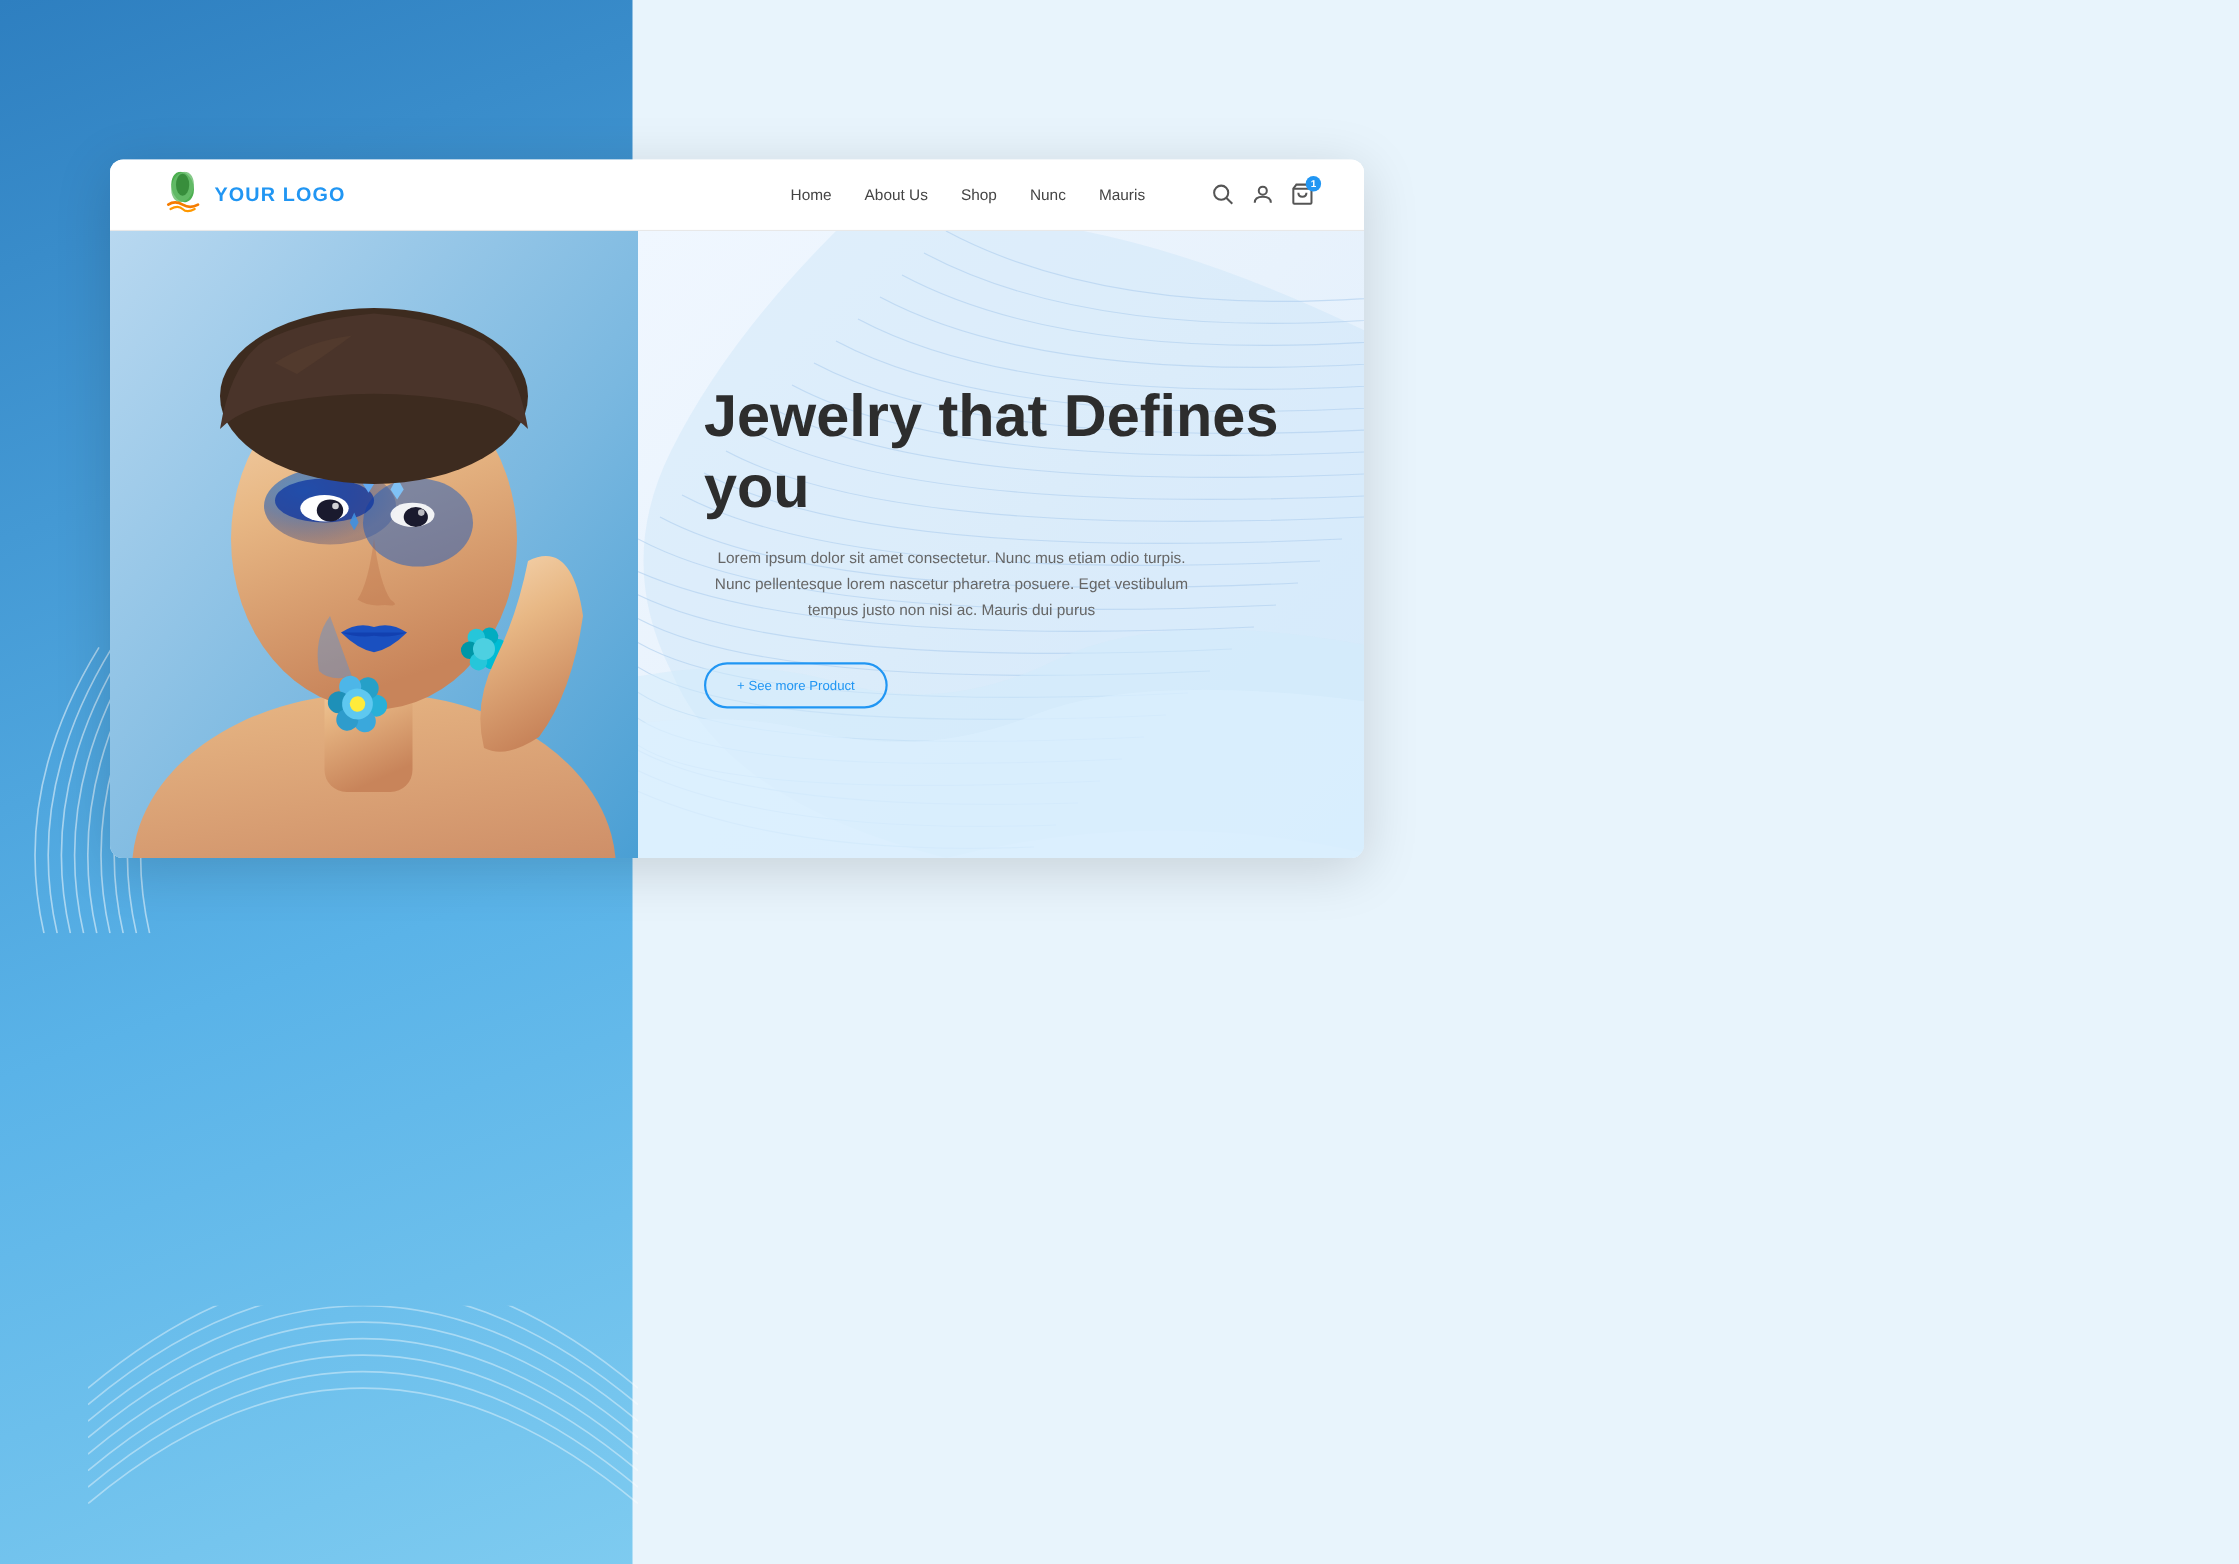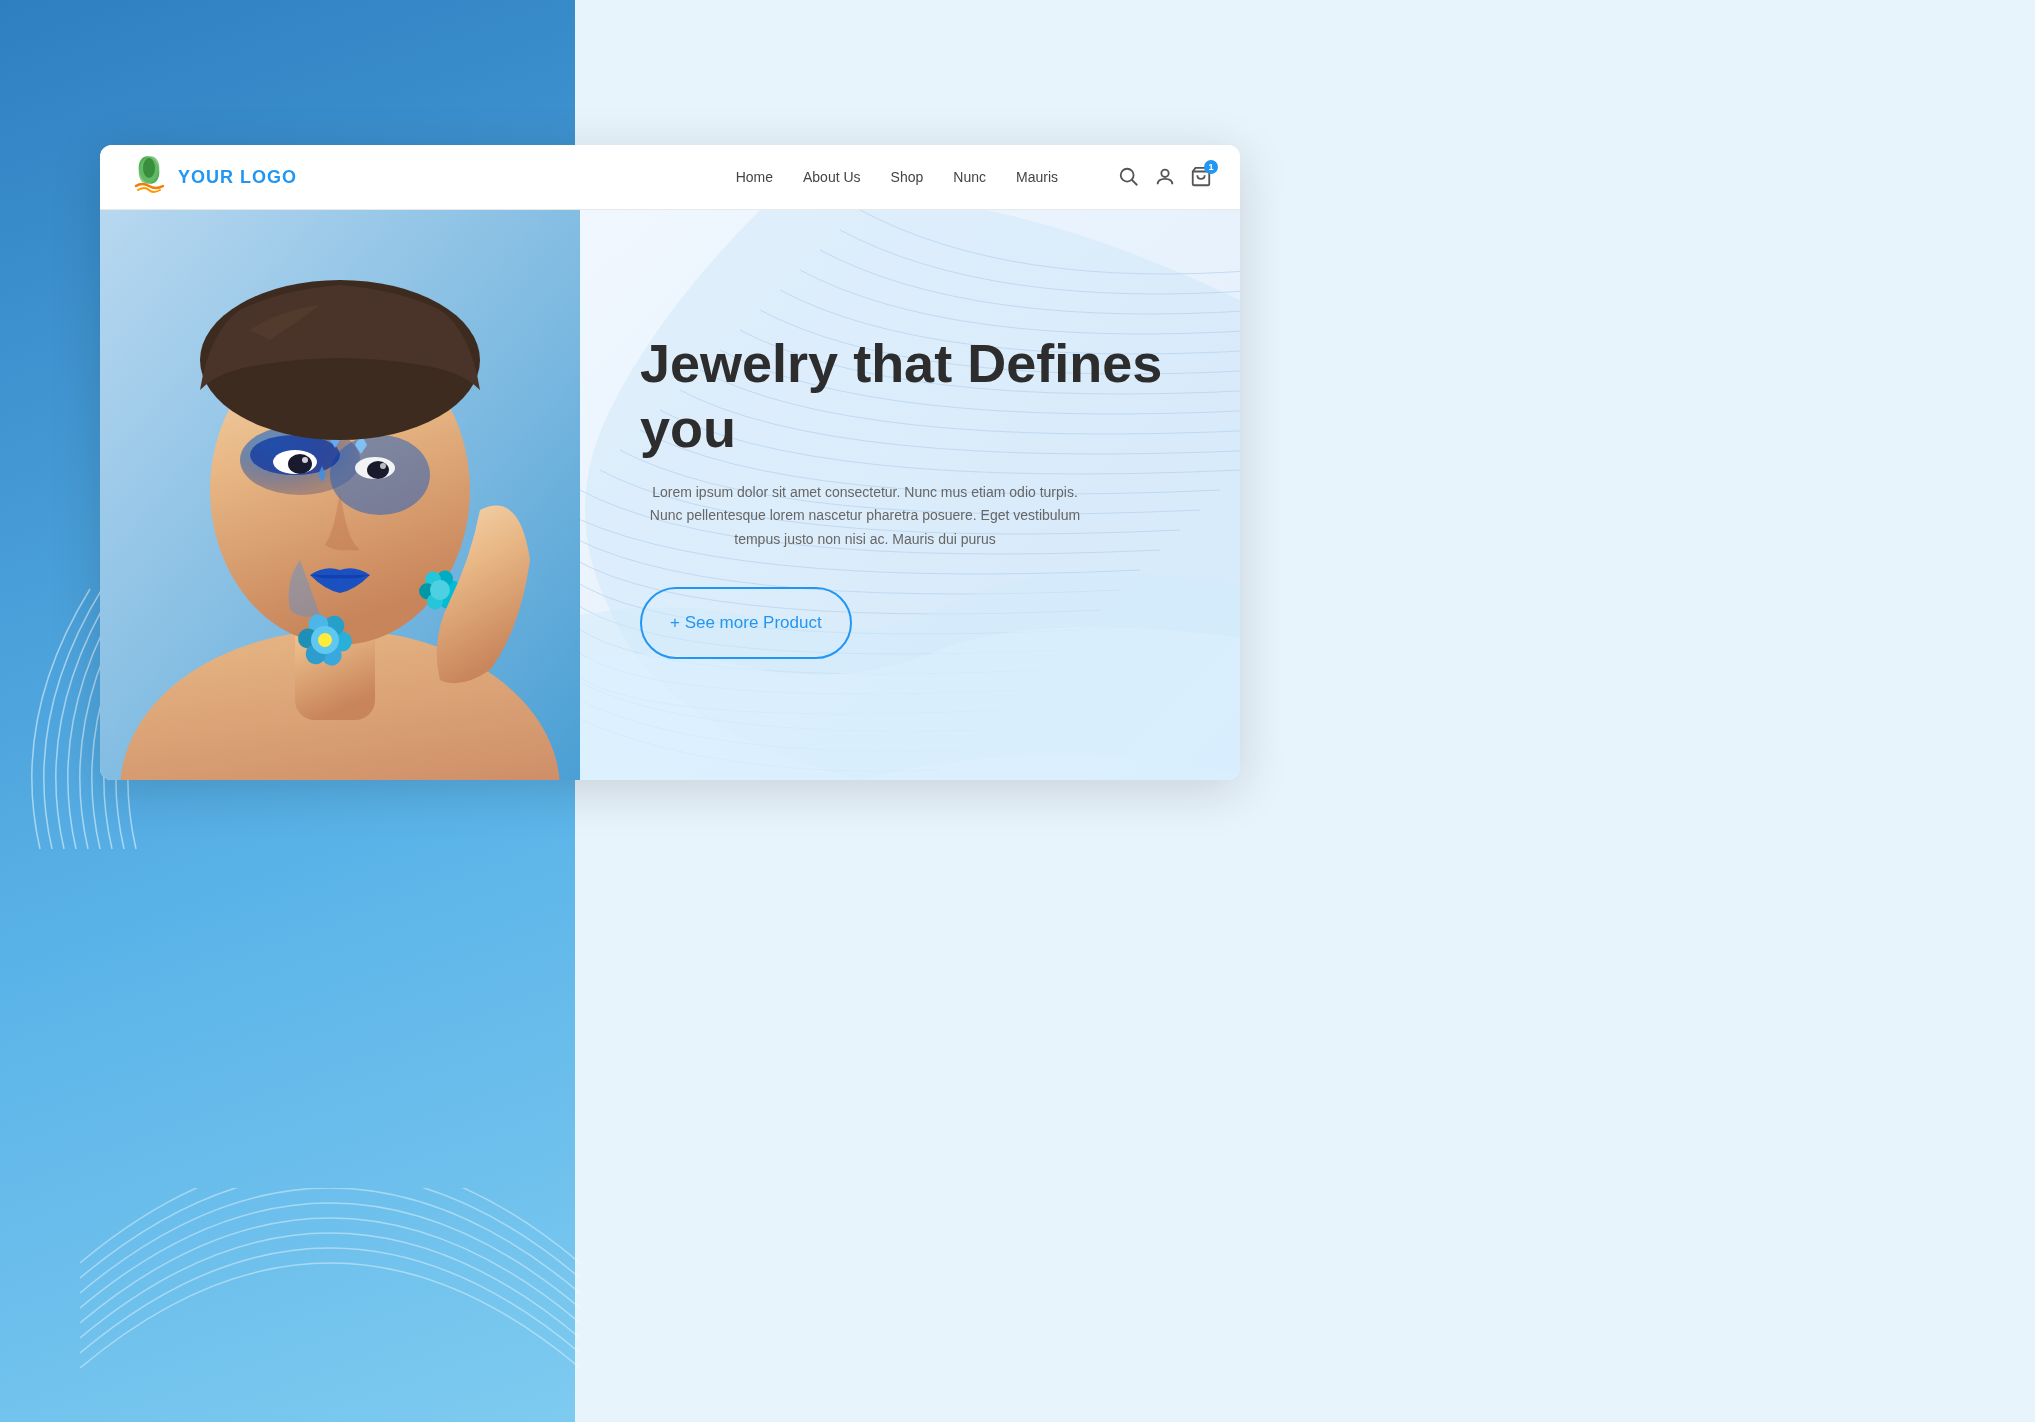--- a/index.html
+++ b/index.html
@@ -47,21 +47,21 @@
     }
 
     
     .navbar {
       position: absolute;
       top: 0; left: 0; right: 0;
       height: 65px;
       background: #fff;
       display: flex;
       align-items: center;
-      padding: 0 28px;
+      padding: 0 45px;
       border-bottom: 1px solid #e8e8e8;
       z-index: 20;
     }
 
     .logo-area {
       display: flex;
       align-items: center;
       gap: 8px;
       margin-right: auto;
     }
@@ -182,25 +182,25 @@
       line-height: 1.7;
       max-width: 450px;
       margin-bottom: 35px;
       text-align: center;
     }
 
     .see-more-btn {
       display: inline-flex;
       align-items: center;
       gap: 8px;
-      padding: 24px 28px;
+      padding: 12px 28px;
       border: 2px solid #2196f3;
       border-radius: 50px;
       color: #2196f3;
-      font-size: 17px;
+      font-size: 12px;
       font-weight: 500;
       background: transparent;
       cursor: pointer;
       width: fit-content;
     }
 
     
     .left-arc-decoration {
       position: absolute;
       left: 30px;

